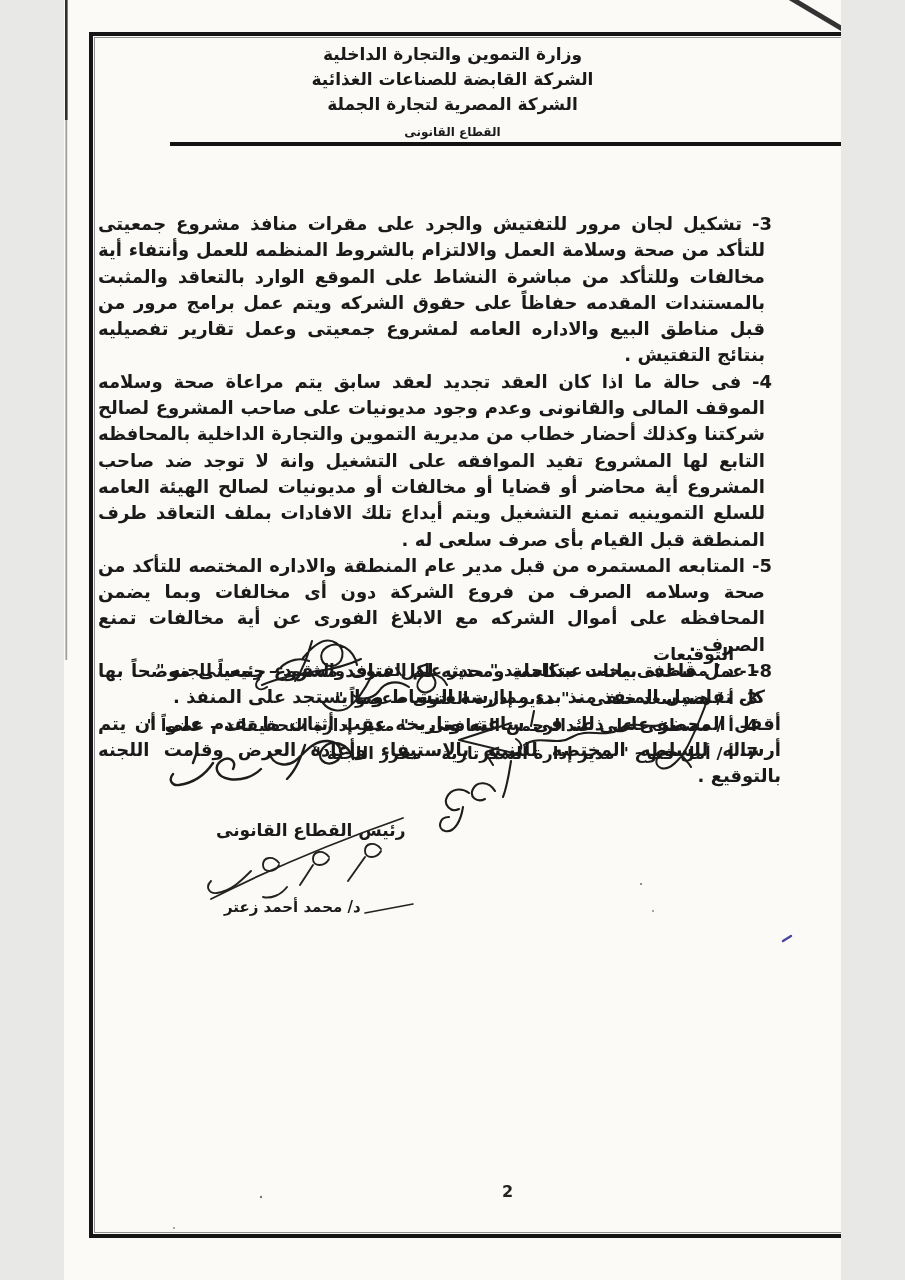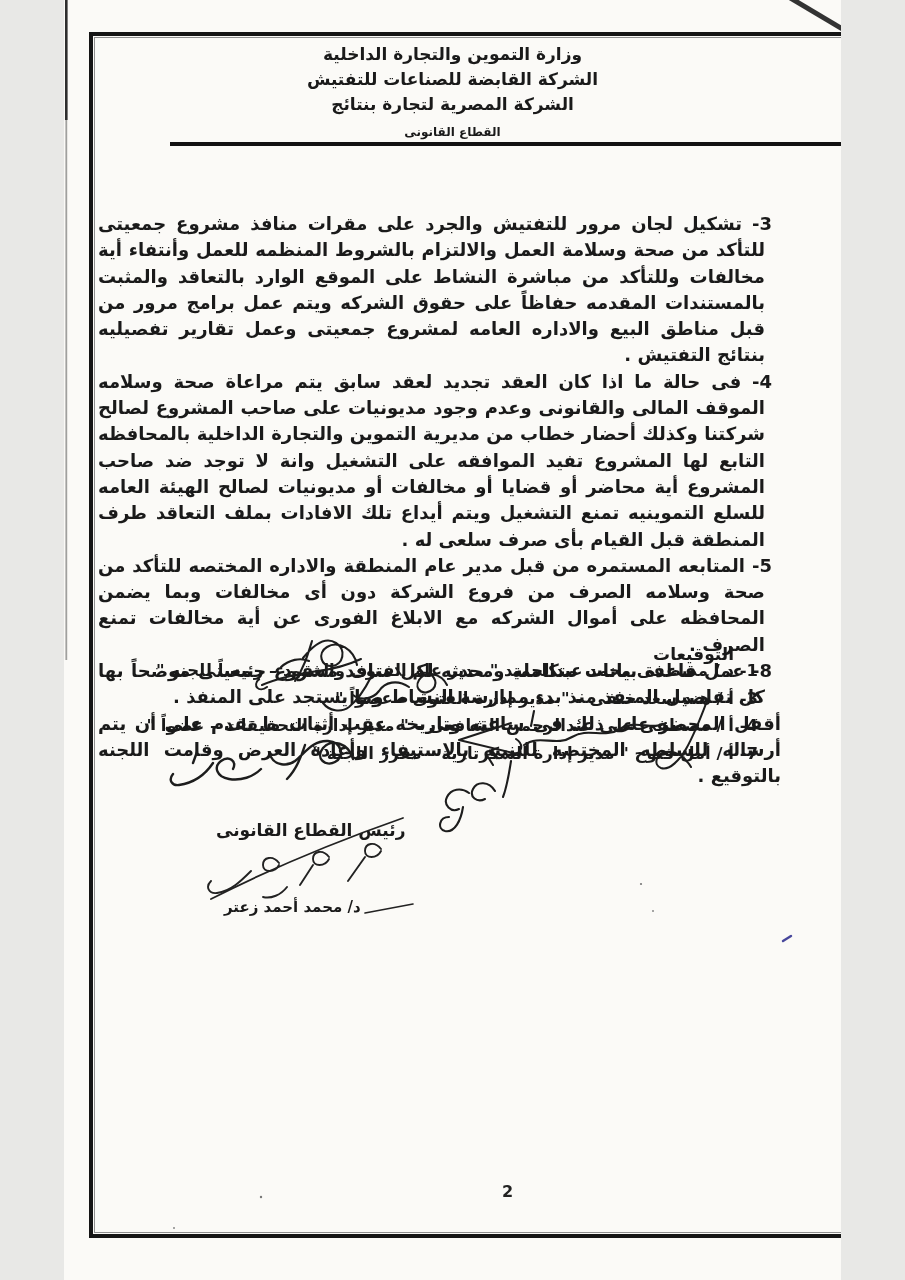--- a/index.html
+++ b/index.html
@@ -53,22 +53,22 @@
 <body>
 
 <div class="page">
 
   <div class="frame">
     <div class="frame-inner"></div>
   </div>
 
   <div class="doc-header">
     <div>وزارة التموين والتجارة الداخلية</div>
-    <div>الشركة القابضة للصناعات للتفتيش</div>
-    <div>الشركة المصرية لتجارة بنتائج</div>
+    <div>الشركة القابضة للصناعات الغذائية</div>
+    <div>الشركة المصرية لتجارة الجملة</div>
     <div class="sector">القطاع القانونى</div>
   </div>
 
   <div class="header-rule"></div>
 
   <div class="doc-body">
     <p class="numbered">3- تشكيل لجان مرور للتفتيش والجرد على مقرات منافذ مشروع جمعيتى للتأكد من صحة وسلامة العمل والالتزام بالشروط المنظمه للعمل وأنتفاء أية مخالفات وللتأكد من مباشرة النشاط على الموقع الوارد بالتعاقد والمثبت بالمستندات المقدمه حفاظاً على حقوق الشركه ويتم عمل برامج مرور من قبل مناطق البيع والاداره العامه لمشروع جمعيتى وعمل تقارير تفصيليه بنتائج التفتيش .</p>
     <p class="numbered">4- فى حالة ما اذا كان العقد تجديد لعقد سابق يتم مراعاة صحة وسلامه الموقف المالى والقانونى وعدم وجود مديونيات على صاحب المشروع لصالح شركتنا وكذلك أحضار خطاب من مديرية التموين والتجارة الداخلية بالمحافظه التابع لها المشروع تفيد الموافقه على التشغيل وانة لا توجد ضد صاحب المشروع أية محاضر أو قضايا أو مخالفات أو مديونيات لصالح الهيئة العامه للسلع التموينيه تمنع التشغيل ويتم أيداع تلك الافادات بملف التعاقد طرف المنطقة قبل القيام بأى صرف سلعى له .</p>
     <p class="numbered">5- المتابعه المستمره من قبل مدير عام المنطقة والاداره المختصه للتأكد من صحة وسلامه الصرف من فروع الشركة دون أى مخالفات وبما يضمن المحافظه على أموال الشركه مع الابلاغ الفورى عن أية مخالفات تمنع الصرف .</p>
     <p class="numbered">8- عمل قاعدة بيانات متكاملة ومحدثه لكل منافد مشروع جمعيتى موضحاً بها كل تفاصيل المنفذ منذ بدء ممارسة النشاط وما يستجد على المنفذ .</p>

